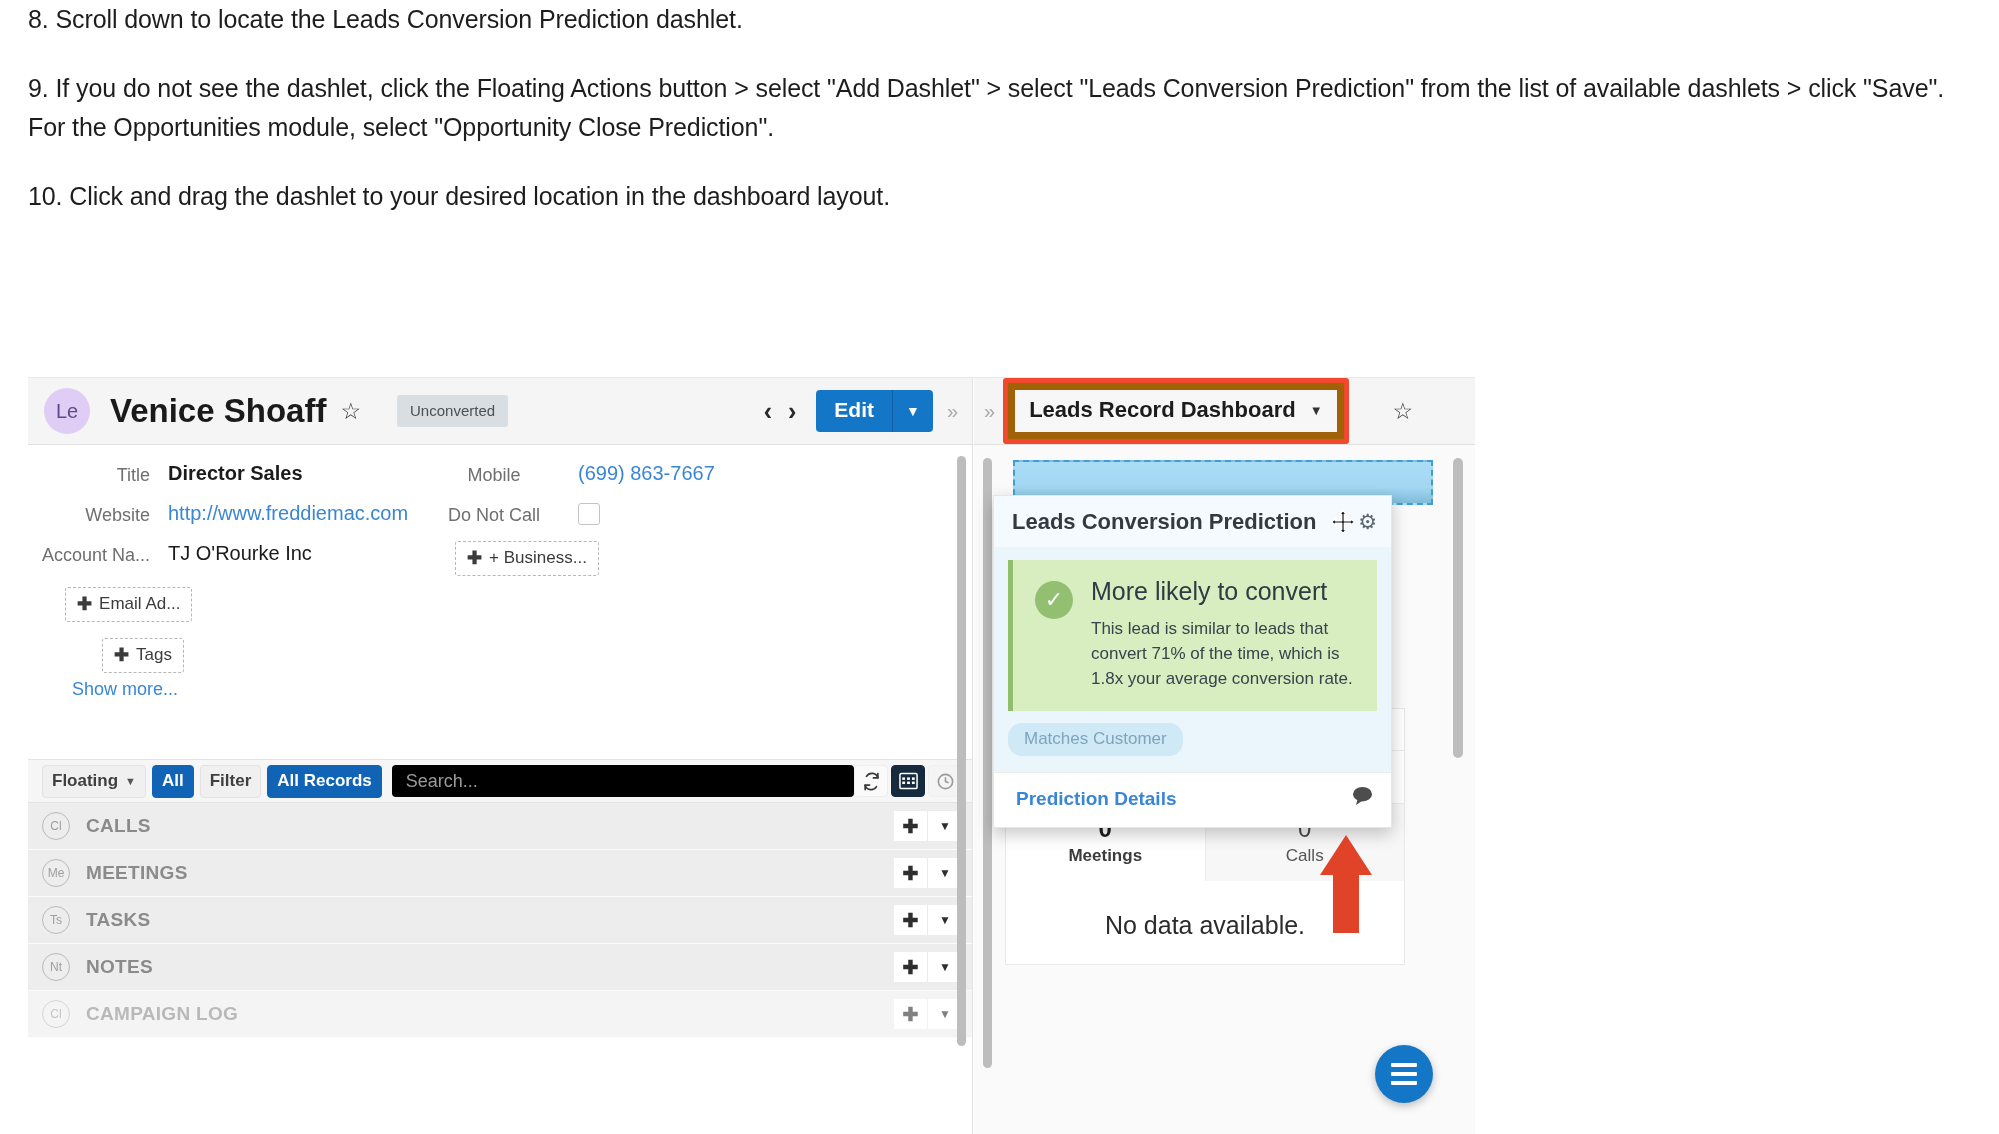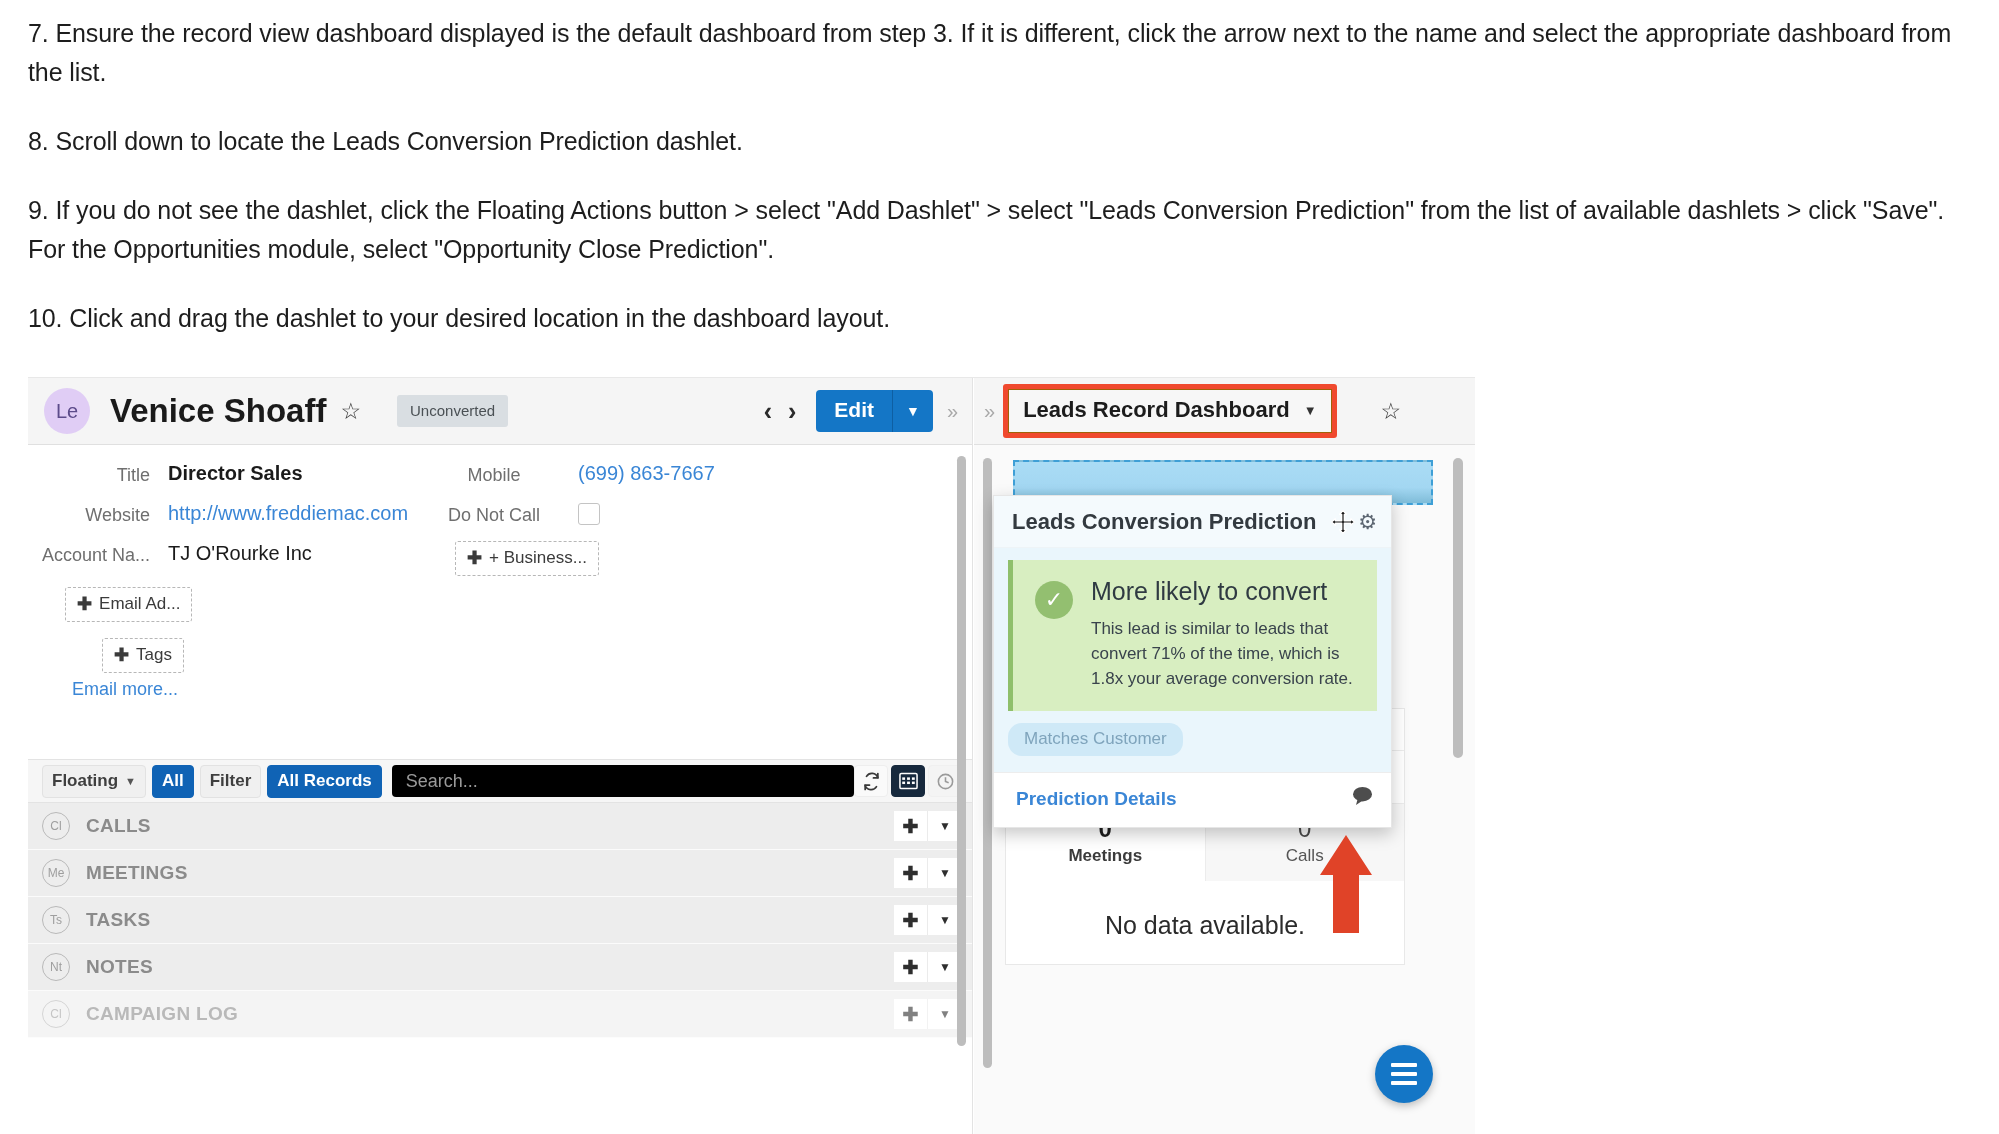--- a/index.html
+++ b/index.html
@@ -234,21 +234,21 @@
   }
   .dash-chevron { color: #a8a8a8; font-size: 20px; margin-right: 8px; }
   .dash-select-wrap {
     position: relative;
     border: 5px solid #f0492e;
     border-radius: 3px;
     padding: 0;
   }
   .dash-select {
     background: #f7f7f7;
-    border: 1px solid #a16207;
+    border: 7px solid #a16207;
     padding: 7px 14px 9px;
     display: flex; align-items: center;
     white-space: nowrap;
   }
   .dash-select-label { font-size: 22px; font-weight: bold; color: #1c1c1c; }
   .dash-select .caret { margin-left: 14px; font-size: 13px; color: #333; }
   .dash-star { margin-left: 44px; font-size: 23px; color: #3c3c3c; }
 
   .dash-body { position: relative; height: 690px; }
 
@@ -403,21 +403,20 @@
     z-index: 40;
     pointer-events: none;
   }
 </style>
 </head>
 <body>
 
 <div id="page">
 
   <div class="instructions">
-    <p class="instr-p instr-1">7. Ensure the record view dashboard displayed is the default dashboard from step 3.  If it is different, click the arrow next to the name and select the appropriate dashboard from the list.</p>
     <p class="instr-p">8. Scroll down to locate the Leads Conversion Prediction dashlet.</p>
     <p class="instr-p instr-3">9. If you do not see the dashlet, click the Floating Actions button &gt; select "Add Dashlet" &gt; select "Leads Conversion Prediction" from the list of available dashlets &gt; click "Save". For the Opportunities module, select "Opportunity Close Prediction".</p>
     <p class="instr-p">10. Click and drag the dashlet to your desired location in the dashboard layout.</p>
   </div>
 
   <div class="shot">
 
     <div class="left-pane">
 
       <div class="rec-header">
@@ -479,21 +478,21 @@
           </div>
         </div>
 
         <div style="padding-left:74px; padding-top:16px;">
           <div class="dashed-btn">
             <span class="plus">✚</span>
             <span>Tags</span>
           </div>
         </div>
 
-        <div class="showmore">Email more...</div>
+        <div class="showmore">Show more...</div>
       </div>
 
       <div class="rel-toolbar">
         <div class="tb-chip">
           <span>Floating</span>
           <span class="caret">▼</span>
         </div>
         <div class="tb-chip solid">All</div>
         <div class="tb-chip">Filter</div>
         <div class="tb-chip solid">All Records</div>

